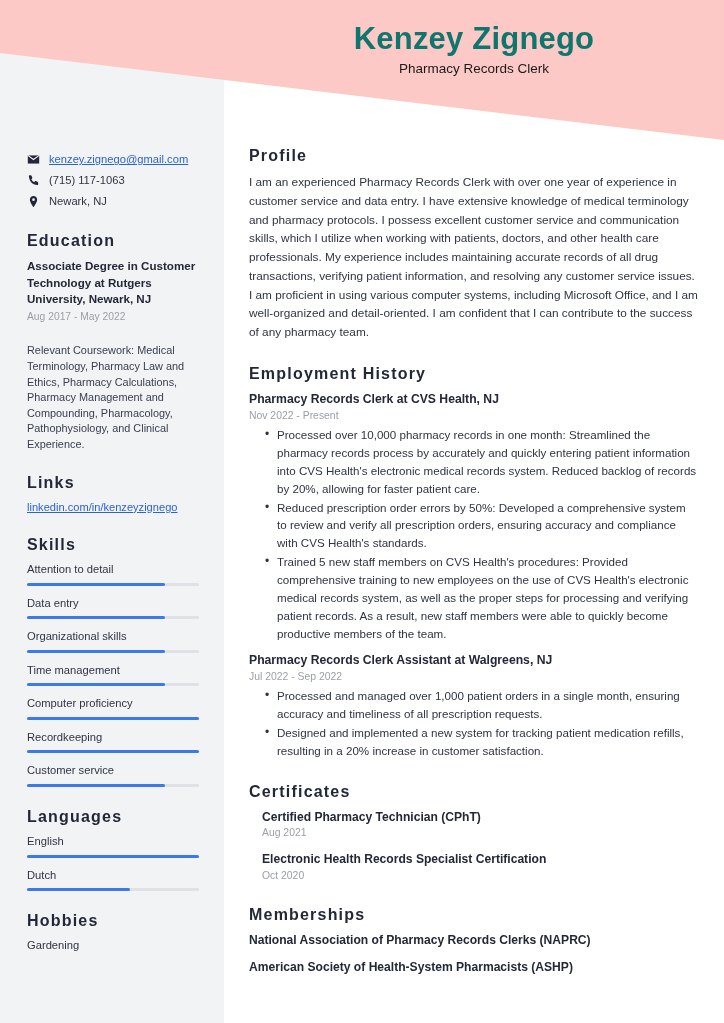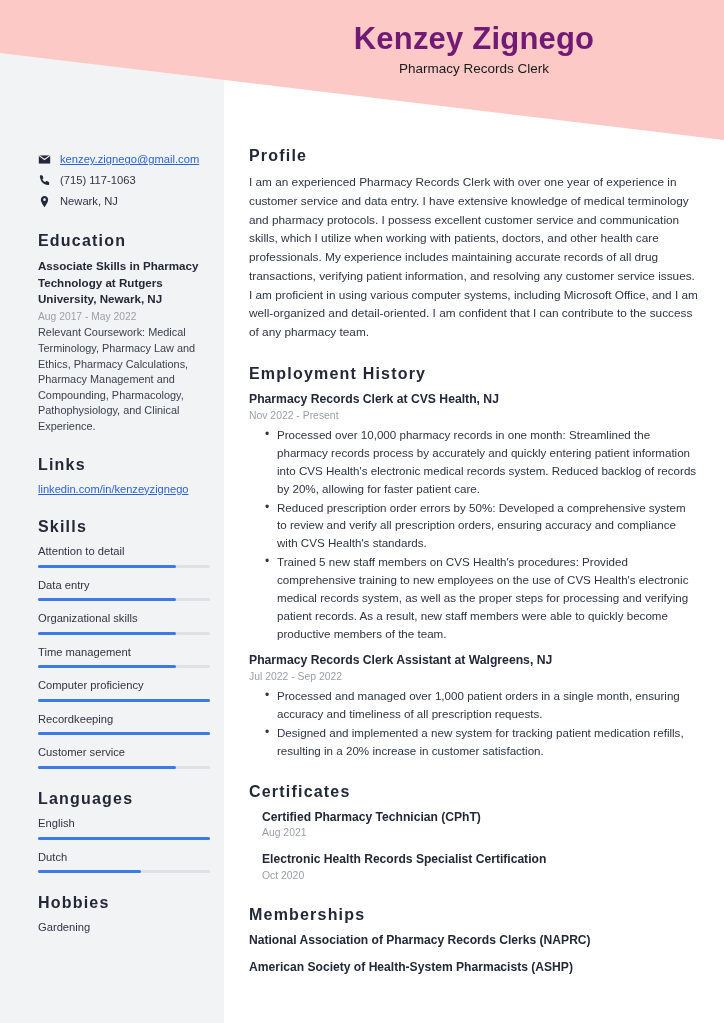--- a/index.html
+++ b/index.html
@@ -41,36 +41,36 @@
     left: 224px; top: 0;
     width: 500px;
     height: 100px;
     z-index: 4;
     text-align: center;
     padding-top: 21px;
   }
   .full-name {
     font-size: 31px;
     font-weight: bold;
-    color: #701a75;
+    color: #0f766e;
     letter-spacing: 0.2px;
     line-height: 1.18;
     white-space: nowrap;
   }
   .job-title {
     font-size: 13.5px;
     color: #1a1a1a;
     margin-top: 3px;
     line-height: 1.2;
   }
 
   
   .sidebar {
     position: absolute;
-    left: 16px; top: 0;
+    left: 5px; top: 0;
     width: 224px;
     padding: 152px 18px 0 22px;
     z-index: 5;
   }
   .contact-list { margin-bottom: 22px; }
   .contact-row {
     display: flex;
     align-items: center;
     gap: 9px;
     margin-bottom: 6px;
@@ -118,21 +118,21 @@
   .edu-date {
     font-size: 10.3px;
     color: #9a9ea8;
     margin-top: 2px;
     line-height: 1.35;
   }
   .edu-desc {
     font-size: 10.9px;
     color: #3a4050;
     line-height: 1.43;
-    margin-top: 2px;
+    margin-top: 20px;
   }
 
   .link-item {
     font-size: 11.1px;
     color: #2a62d8;
     text-decoration: underline;
     line-height: 1.35;
     word-break: break-all;
   }
 
@@ -284,21 +284,21 @@
               <circle cx="8" cy="5.7" r="1.6" fill="#f2f3f5"></circle>
             </svg>
         </span>
         <span class="contact-text">Newark, NJ</span>
       </div>
     </div>
 
     <div class="side-block">
       <div class="side-heading">Education</div>
       <div>
-        <div class="edu-title">Associate Skills in Pharmacy Technology at Rutgers University, Newark, NJ</div>
+        <div class="edu-title">Associate Degree in Customer Technology at Rutgers University, Newark, NJ</div>
         <div class="edu-date">Aug 2017 - May 2022</div>
         <div class="edu-desc">Relevant Coursework: Medical Terminology, Pharmacy Law and Ethics, Pharmacy Calculations, Pharmacy Management and Compounding, Pharmacology, Pathophysiology, and Clinical Experience.</div>
       </div>
     </div>
 
     <div class="side-block">
       <div class="side-heading">Links</div>
       <div class="link-item">linkedin.com/in/kenzeyzignego</div>
     </div>
 

